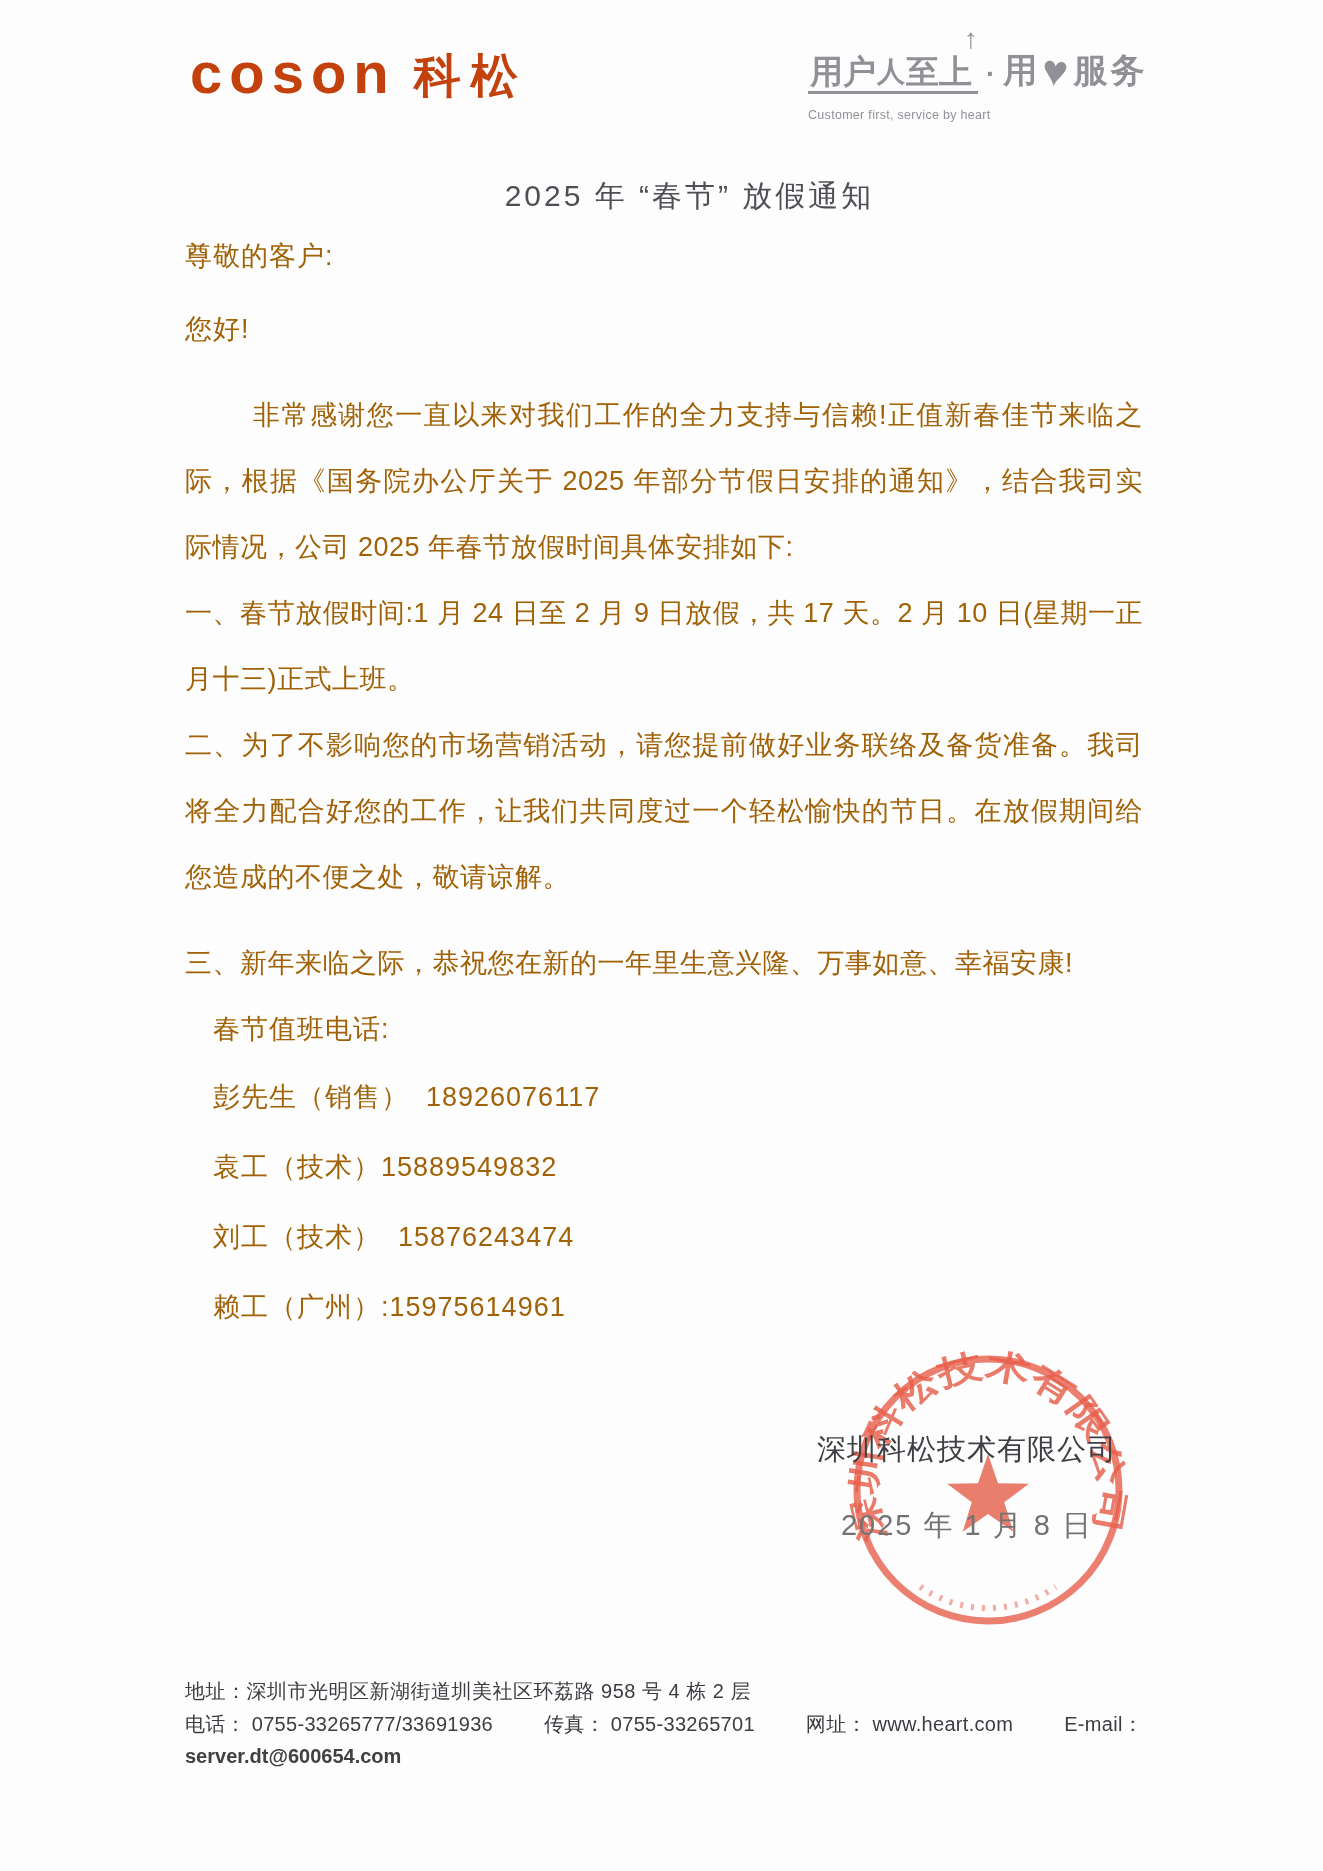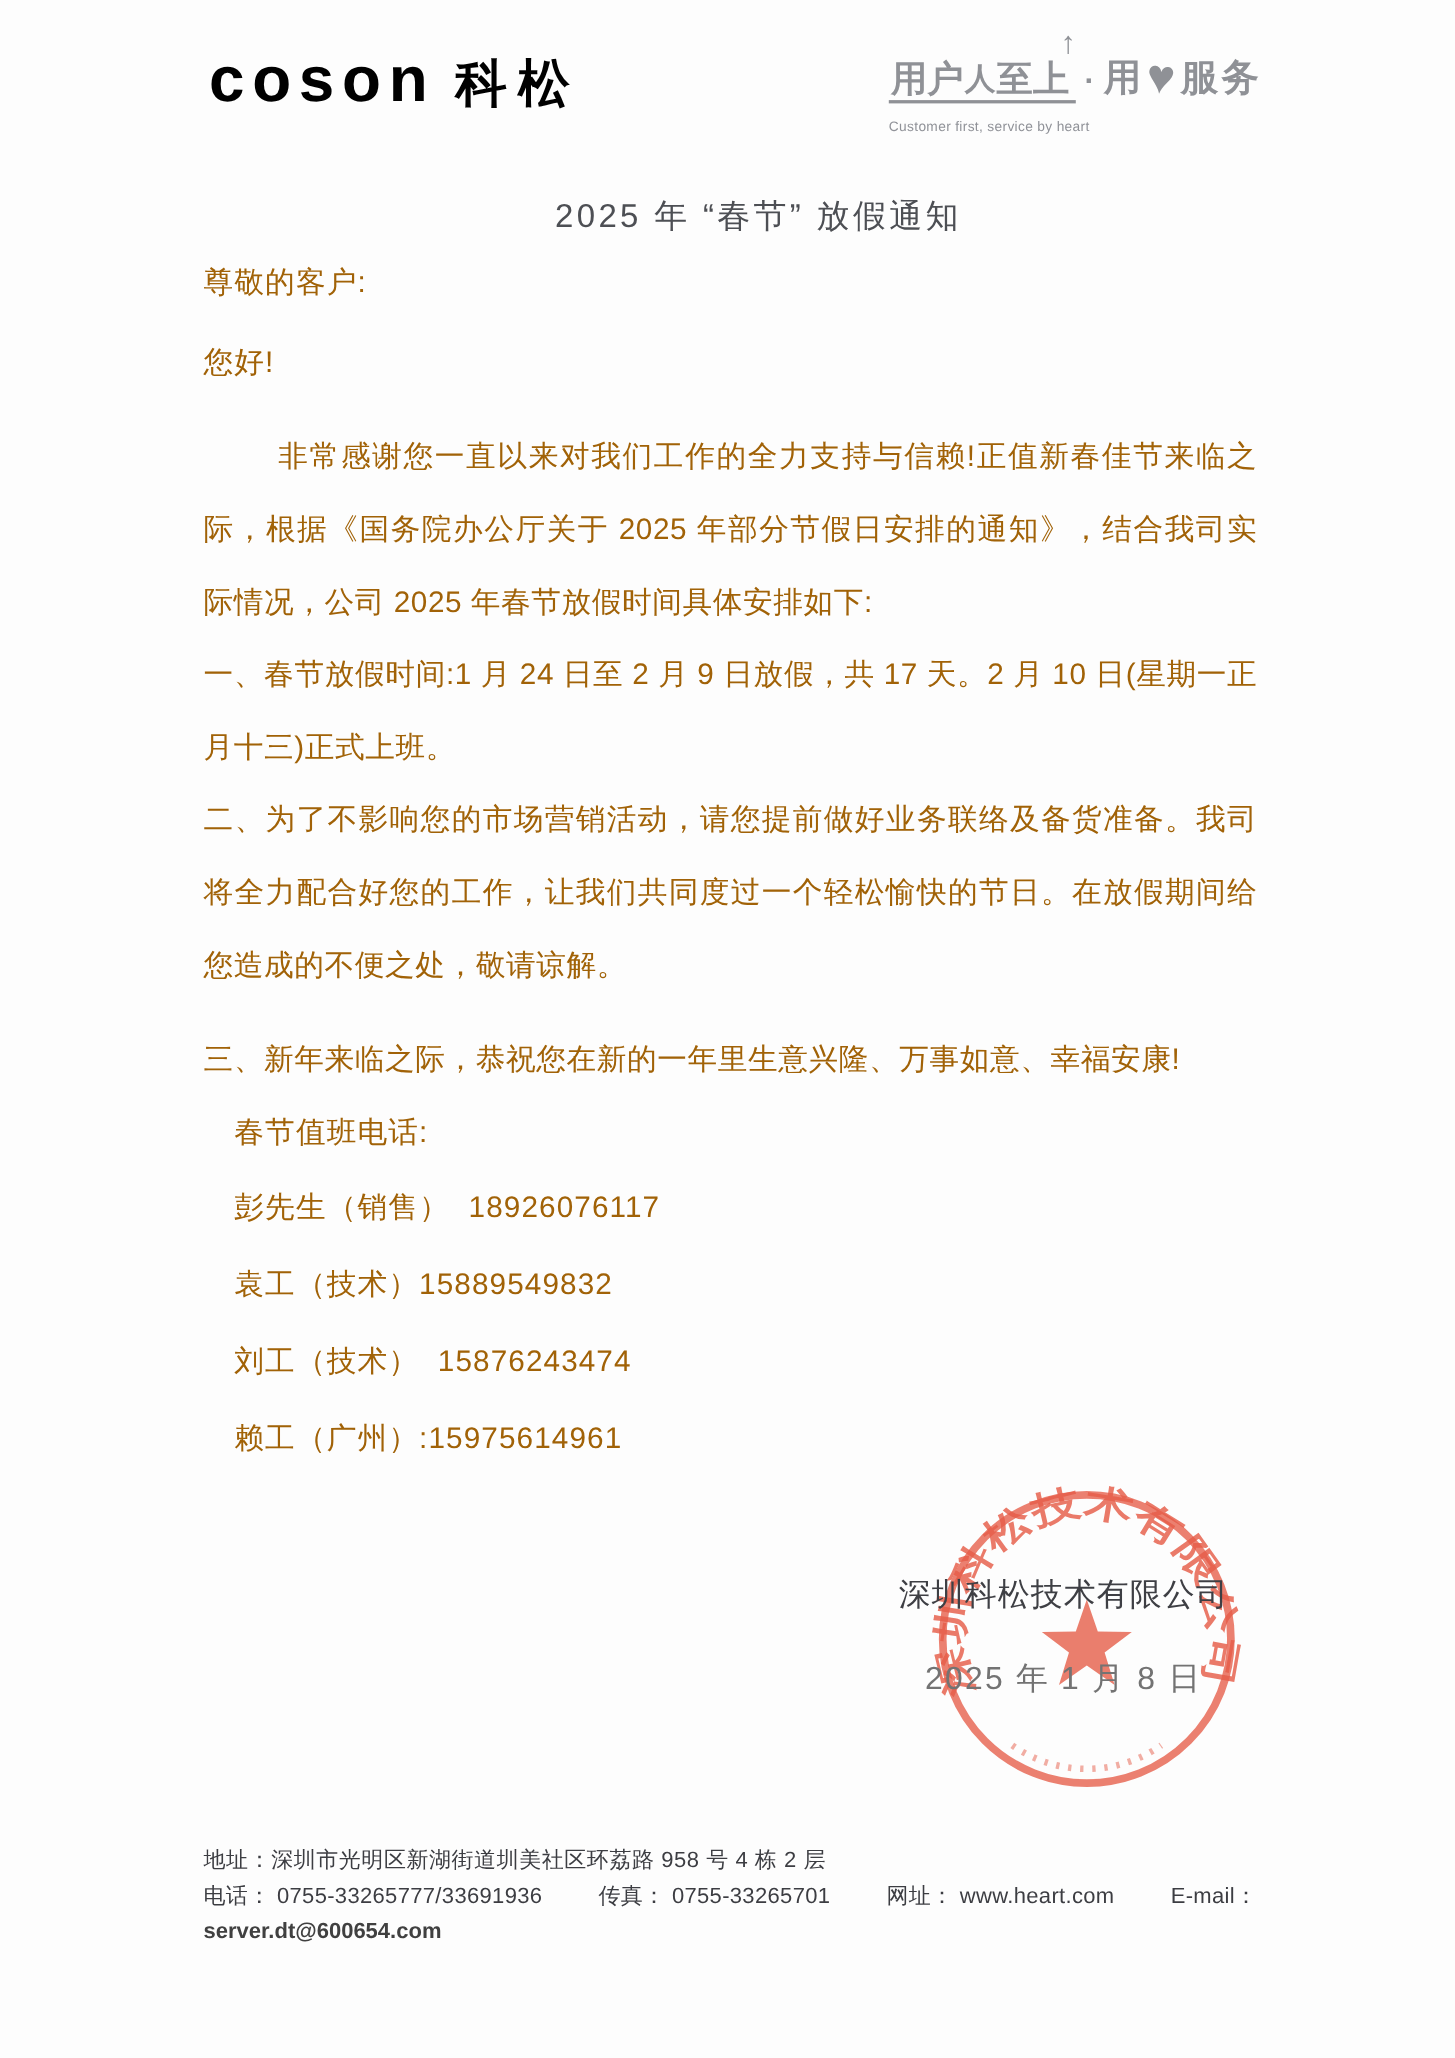--- a/index.html
+++ b/index.html
@@ -8,21 +8,21 @@
     position:relative;
     width:1323px; height:1871px;
     margin:0 auto;
     background:#fdfdfd;
     font-family:"Liberation Sans", sans-serif;
     color:#414247;
     overflow:hidden;
   }
 
   
-  .brand { position:absolute; top:44px; left:190px; display:flex; align-items:center; color:#000000; }
+  .brand { position:absolute; top:44px; left:190px; display:flex; align-items:center; color:#c2410c; }
   .brand-en { font-size:58px; font-weight:900; letter-spacing:7px; line-height:1; }
   .brand-cn { font-size:47px; font-weight:900; margin-left:18px; letter-spacing:10px; line-height:1; padding-top:4px; }
 
   .slogan { position:absolute; top:48px; left:808px; color:#8f9196; }
   .slogan-main { display:flex; align-items:flex-end; font-weight:700; }
   .slogan-grp { position:relative; display:flex; align-items:flex-end; border-bottom:3px solid #8f9196; padding:0 4px 3px 2px; font-size:33px; }
   .slogan-grp span { line-height:1; }
   .slogan-person { font-size:28px; padding:0 1px 2px; }
   .shang { position:relative; padding-right:2px; }
   .arrow-up { position:absolute; top:-30px; right:-4px; font-size:28px; font-weight:400; }

